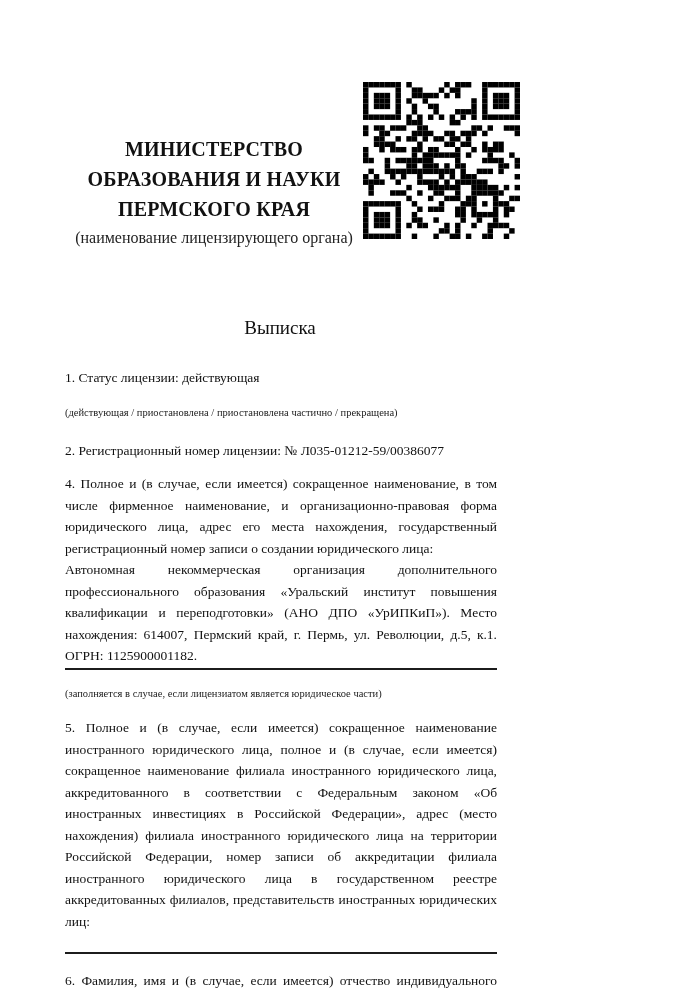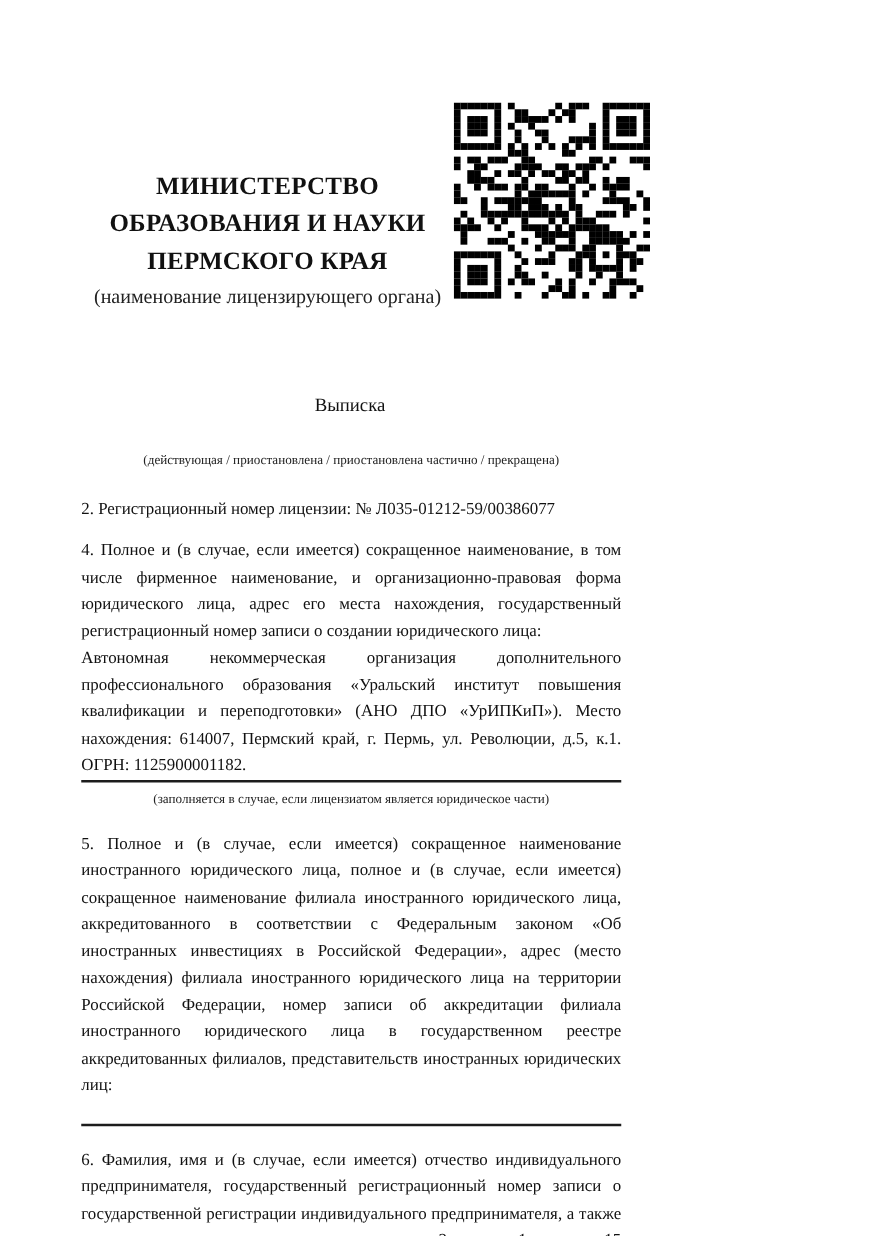--- a/index.html
+++ b/index.html
@@ -16,32 +16,32 @@
     padding:82px 40px 0 65px;
   }
   .header-text { width:432px; text-align:center; margin-top:52px; }
   .ministry {
     font-size:20px; font-weight:bold; line-height:1.5; letter-spacing:0.2px;
   }
   .org-caption { font-size:16px; margin-top:5px; color:#222; }
 
   .qr-box { width:157px; height:157px; flex:0 0 auto; }
 
-  .doc-title { text-align:center; margin-top:66px; font-size:15px; line-height:1.6; }
+  .doc-title { text-align:center; margin-top:66px; font-size:19px; line-height:1.6; }
 
   .content { padding:0 63px 0 65px; font-size:13.5px; line-height:21.5px; }
 
   .item { margin-top:12px; }
   .item-first { margin-top:25px; }
   .item p.statement { text-align:left; }
   .item p.justified { text-align:justify; }
   .item p.value { text-align:justify; }
   .fill-line { border-bottom:2px solid #1c1c1c; height:2px; margin-top:1px; }
   .fill-line.gap { margin-top:20px; }
-  .note { text-align:center; font-size:10.5px; line-height:1.5; margin-top:6px; color:#222; }
+  .note { text-align:left; font-size:10.5px; line-height:1.5; margin-top:16px; color:#222; }
   .gap-after-title { margin-top:24px; }
   .gap-md { margin-top:19px;font-family:Liberation Serif, serif; }
   .gap-lg { margin-top:16px; }
 </style>
 </head>
 <body>
 
 <div class="page">
 
   <div class="header-row">
@@ -445,20 +445,21 @@
         </svg></div>
   </div>
 
   <div class="doc-title">
     <div>Выписка</div>
   </div>
 
   <div class="content">
 
     <div class="item item-first gap-after-title">
+      <p class="statement">1. Статус лицензии: действующая</p>
       <div class="note">(действующая / приостановлена / приостановлена частично / прекращена)</div>
     </div>
 
     <div class="item gap-md">
       <p class="statement">2. Регистрационный номер лицензии: № Л035-01212-59/00386077</p>
     </div>
 
 
     <div class="item">
       <p class="justified">4. Полное и (в случае, если имеется) сокращенное наименование, в том числе фирменное наименование, и организационно-правовая форма юридического лица, адрес его места нахождения, государственный регистрационный номер записи о создании юридического лица:</p>

